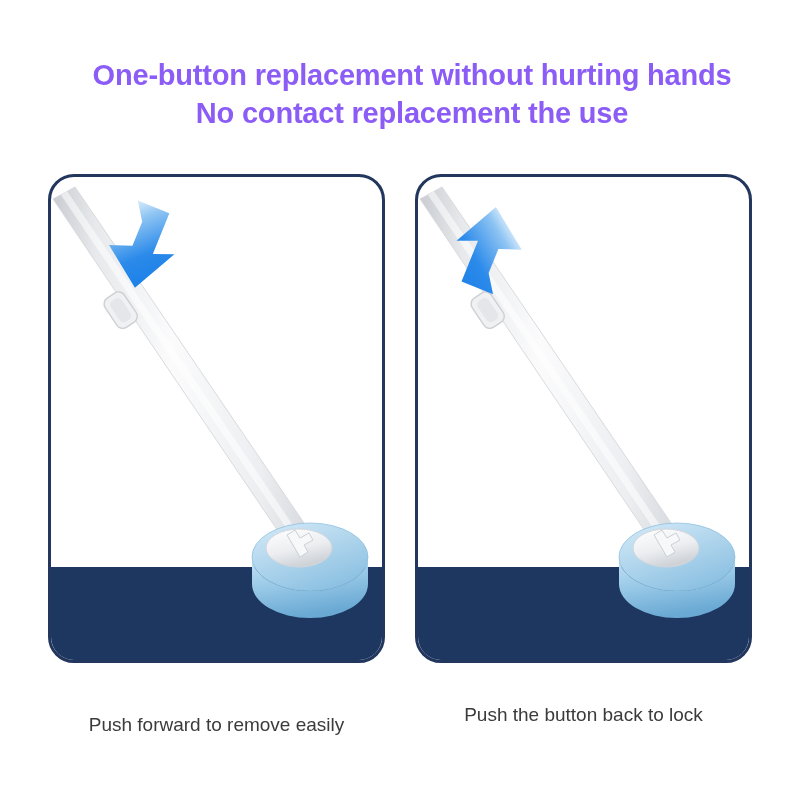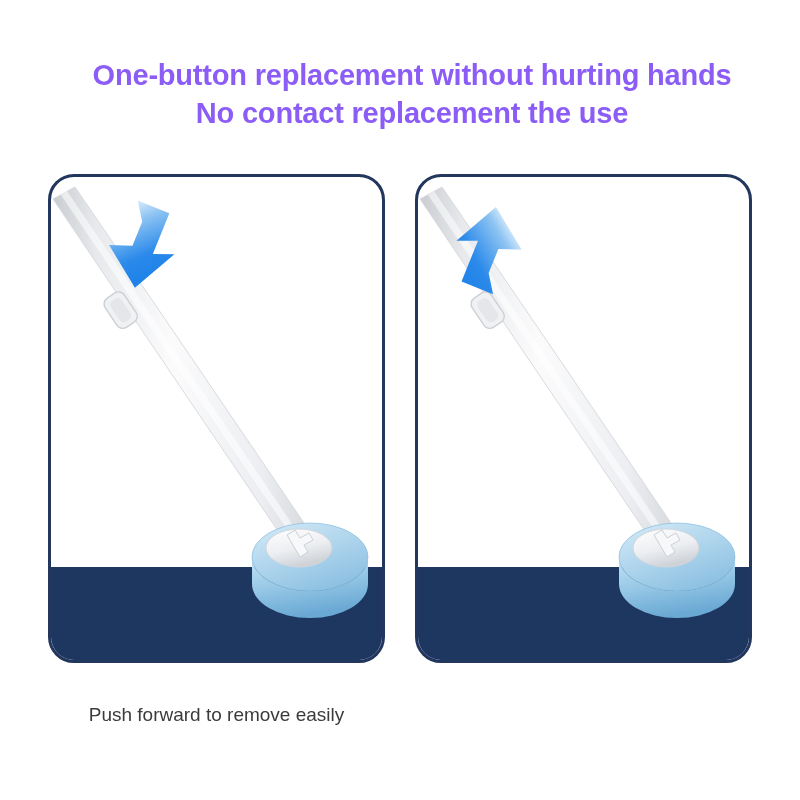--- a/index.html
+++ b/index.html
@@ -82,21 +82,21 @@
   .caption {
     position: absolute;
     top: 0;
     width: 337px;
     text-align: center;
     color: #3b3b3b;
     font-size: 19px;
     line-height: 26px;
     white-space: nowrap;
   }
-  .caption-left  { left: 48px; }
+  .caption-left  { left: 48px; margin-top: 10px; }
   .caption-right { left: 415px; }
 </style>
 </head>
 <body>
 
 <div class="headline">
   <span class="headline-line">One-button replacement without hurting hands</span>
   <span class="headline-line">No contact replacement the use</span>
 </div>
 
@@ -227,13 +227,14 @@
           <path d="M92,112 L58,112 L58,68 L38,76 L62,30 L102,60 L80,68 L80,94 Z" transform="rotate(22 70 71)" fill="url(#arrowGradR)"></path>
         </g>
       </svg>
     </div>
   </div>
 
 </div>
 
 <div class="captions">
   <div class="caption caption-left">Push forward to remove easily</div>
+  <div class="caption caption-right">Push the button back to lock</div>
 </div>
 
 </body></html>

